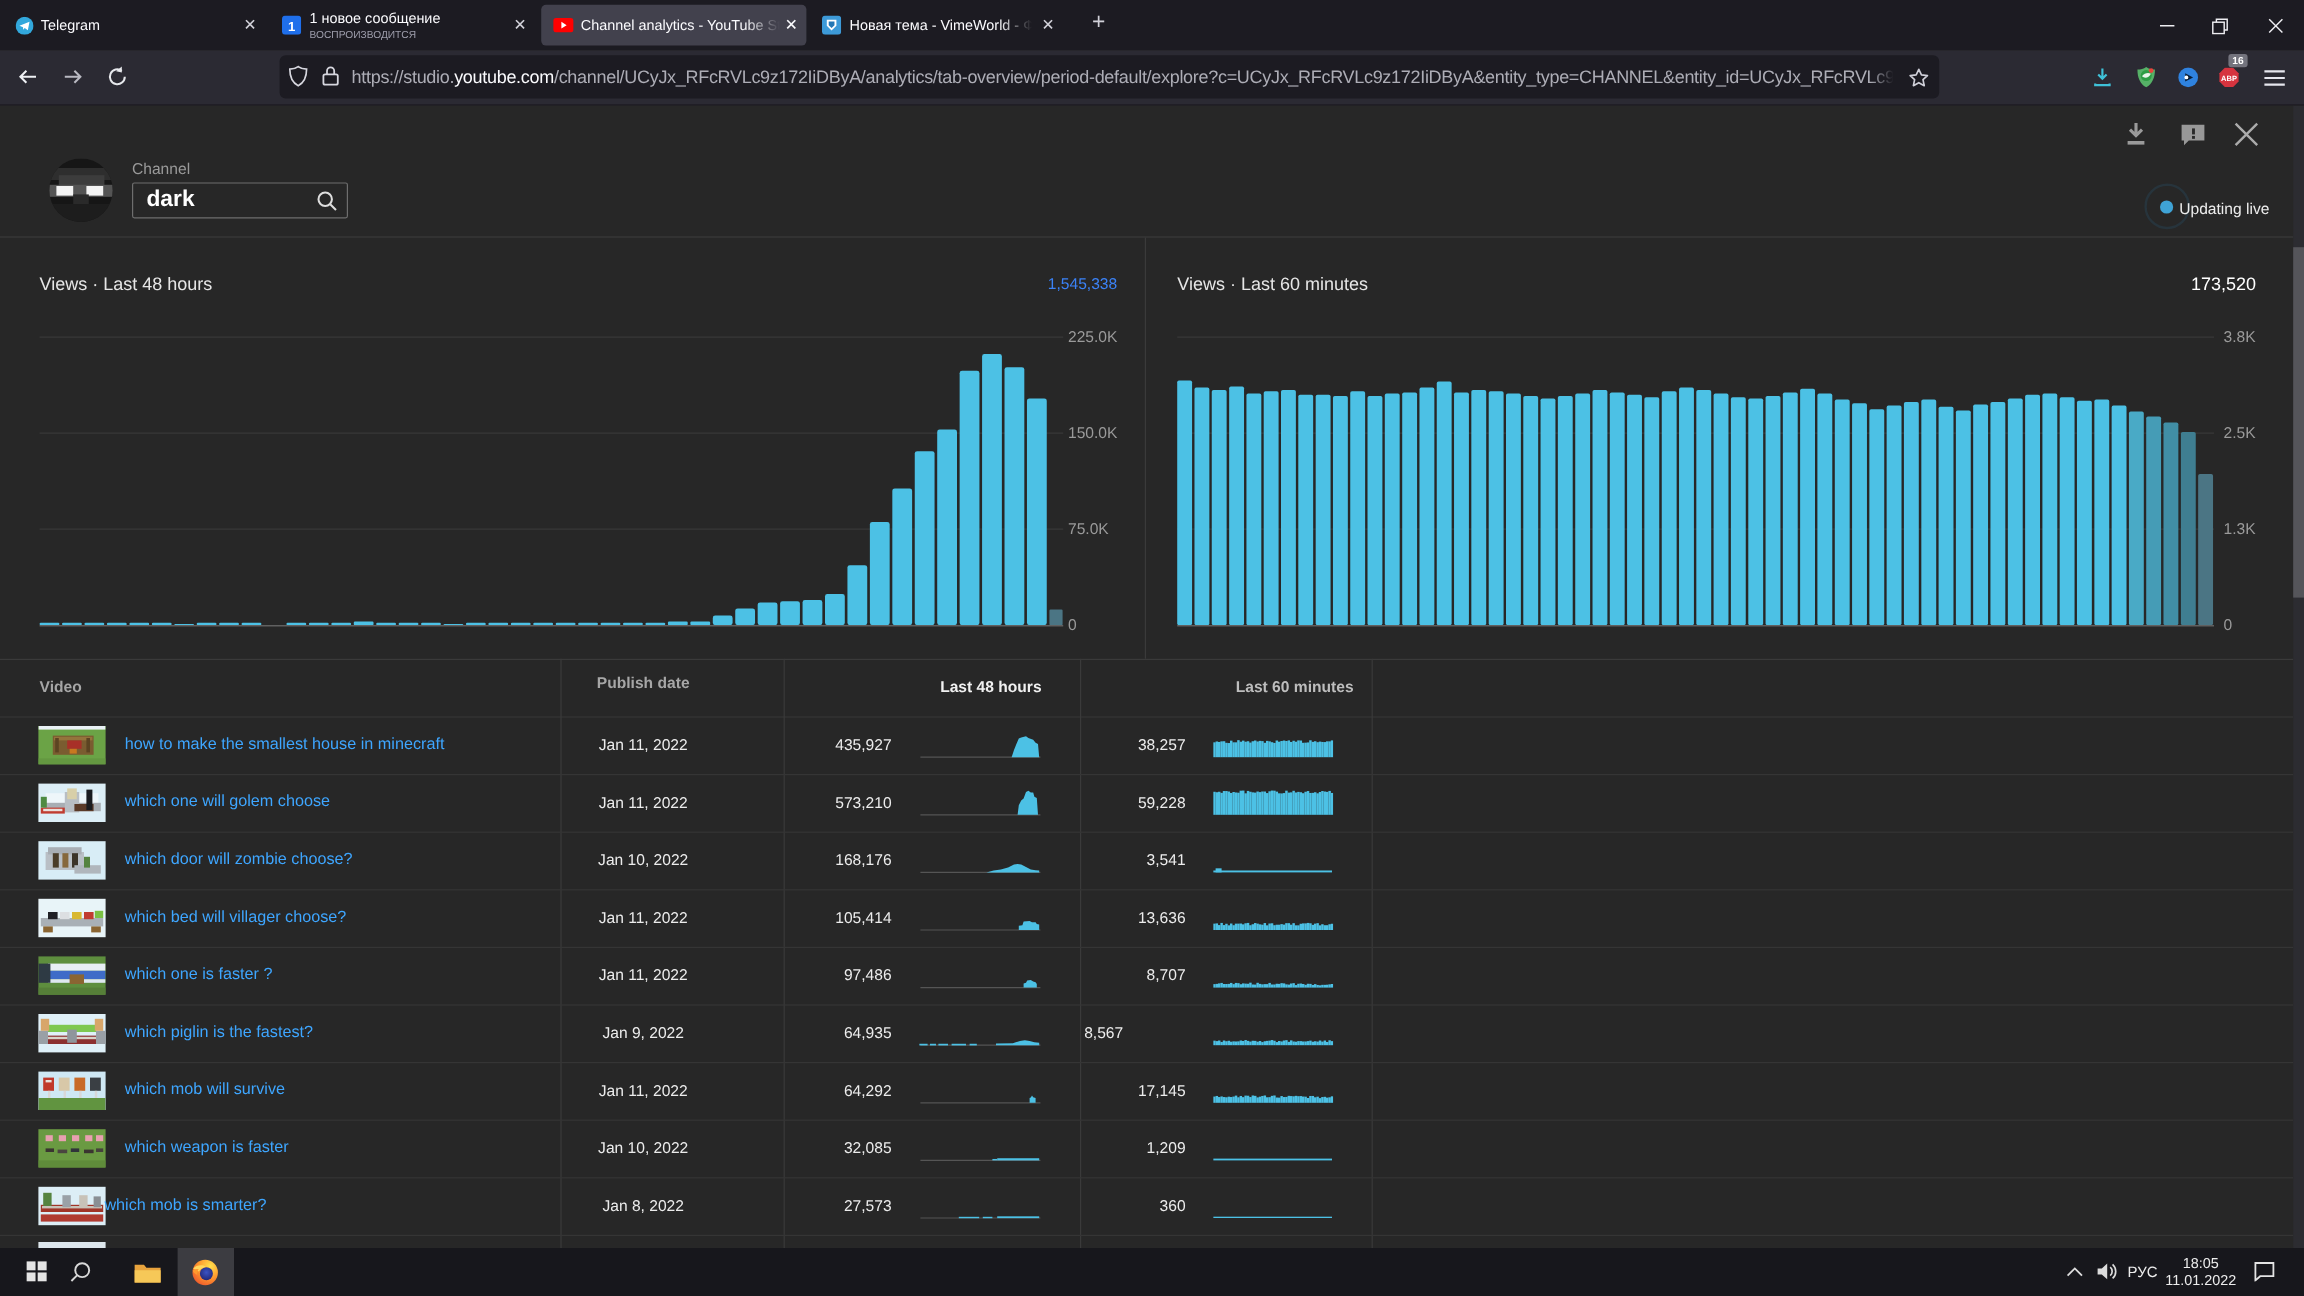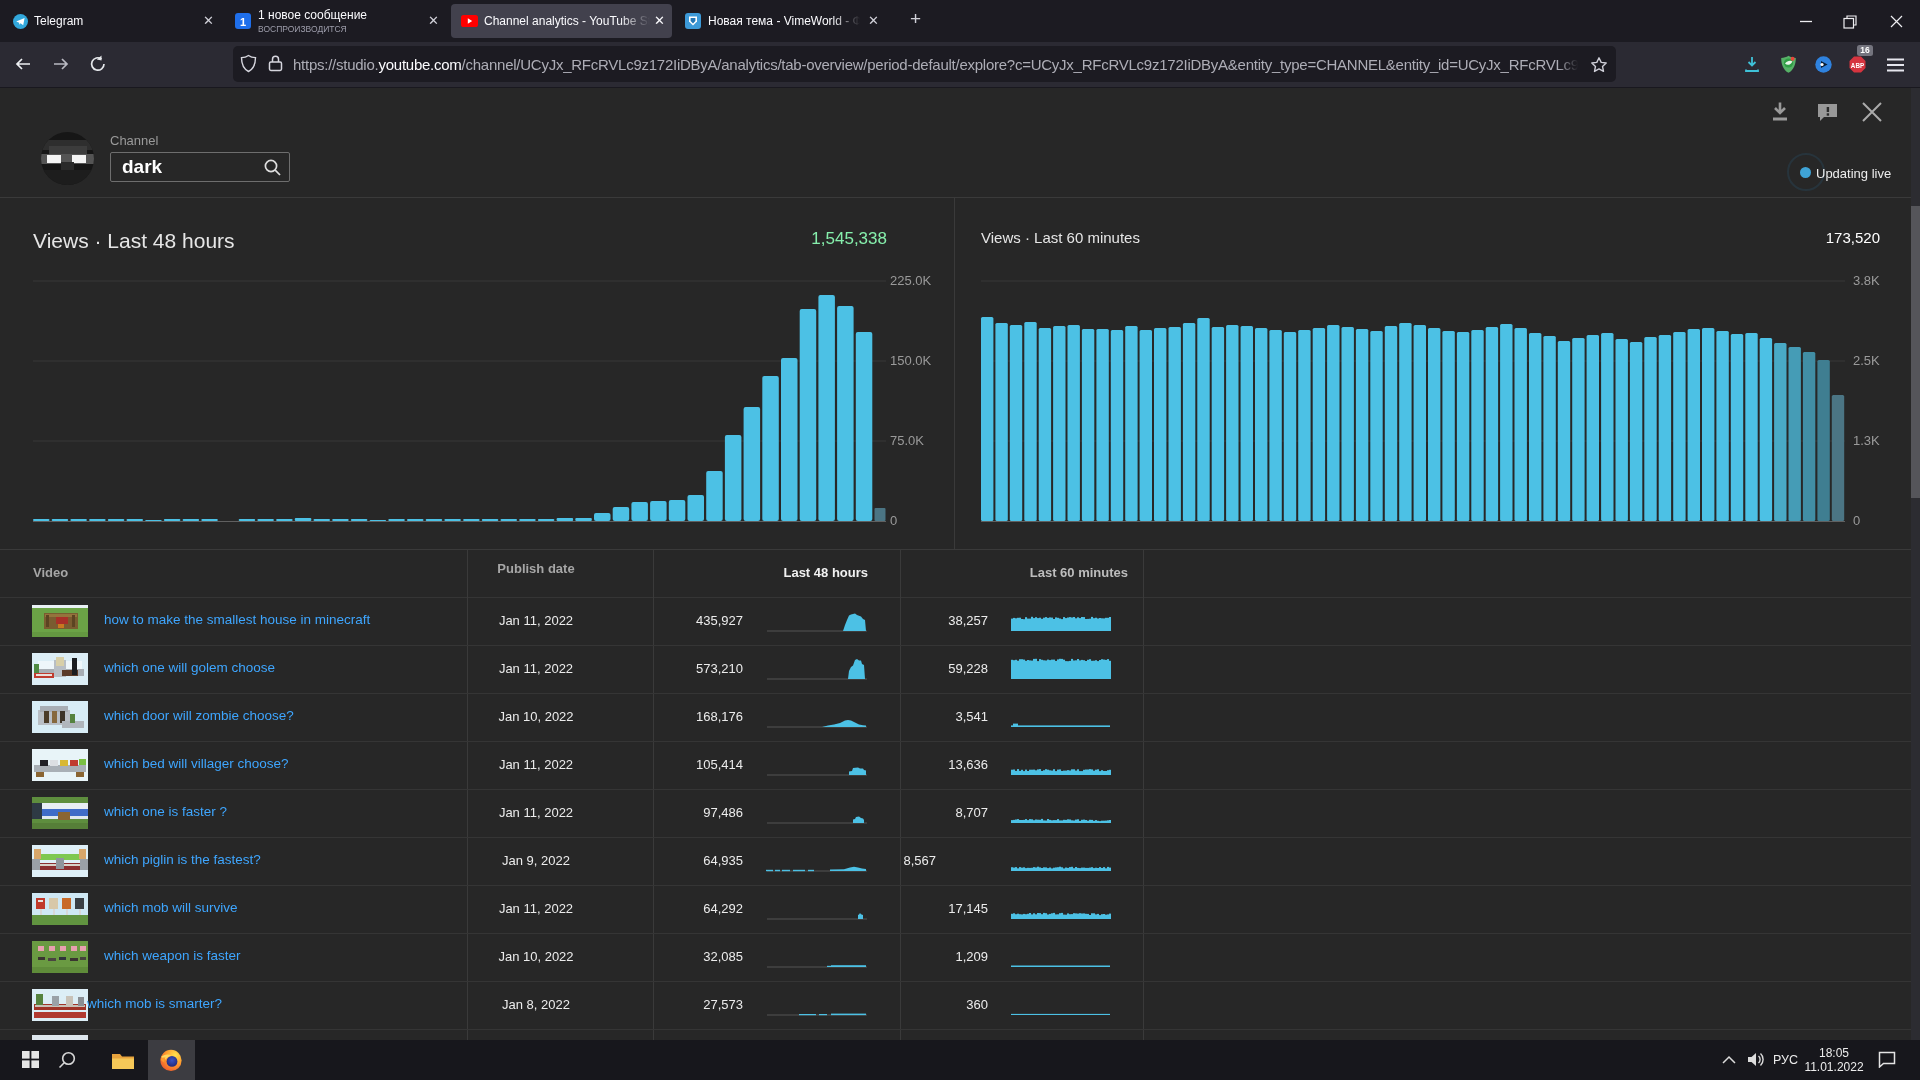--- a/index.html
+++ b/index.html
@@ -164,22 +164,22 @@
       <circle cx="20" cy="20" r="18" fill="none" stroke="#27343c" stroke-width="2"></circle>
     </svg>
 <circle class="abs"></circle>
 <svg class="abs" style="left:1799px;top:78px" width="13" height="13">
       <circle cx="6.5" cy="6.5" r="5.5" fill="#3fa3d6"></circle>
     </svg>
 <div class="abs" style="left:1816px;top:78px;font-size:13px;color:#ededed">Updating live</div>
 
 <div class="hline" style="top:109px"></div>
 
-<div class="abs" style="left:33px;top:141px;font-size:21px;color:#e6e6e6">Views · Last 48 hours</div>
-<div class="abs rt" style="right:1033px;top:141px;font-size:17px;color:#86efac;position:absolute">1,545,338</div>
+<div class="abs" style="left:33px;top:141px;font-size:15px;color:#e6e6e6">Views · Last 48 hours</div>
+<div class="abs rt" style="right:989px;top:141px;font-size:13px;color:#3b82f6;position:absolute">1,545,338</div>
 <div class="abs" style="left:981px;top:141px;font-size:15px;color:#e6e6e6">Views · Last 60 minutes</div>
 <div class="abs rt" style="right:40px;top:141px;font-size:15px;color:#fff;position:absolute">173,520</div>
 
 <div class="abs" style="left:954px;top:110px;width:1px;height:351px;background:#3a3a3a"></div>
 
 <svg class="abs" style="left:0px;top:110px" width="954" height="351">
   <line x1="33" y1="83" x2="886" y2="83" stroke="#383838"></line>
   <line x1="33" y1="163" x2="886" y2="163" stroke="#383838"></line>
   <line x1="33" y1="243" x2="886" y2="243" stroke="#383838"></line>
   <rect x="33.0" y="321" width="16.5" height="2" rx="1" fill="#4cc1e5"></rect>

